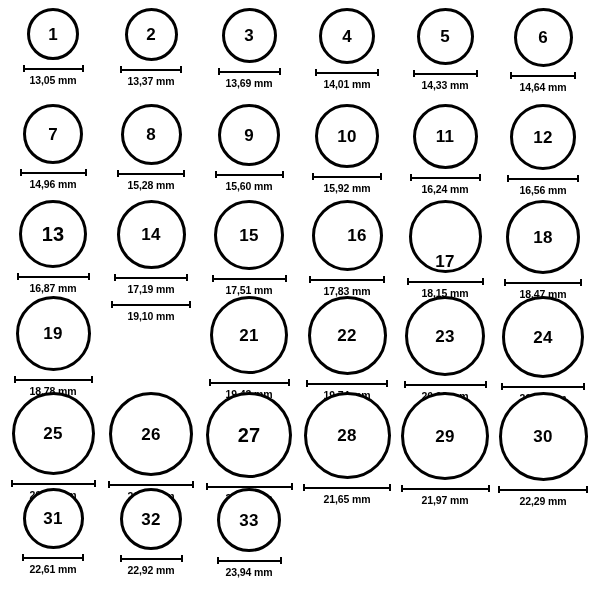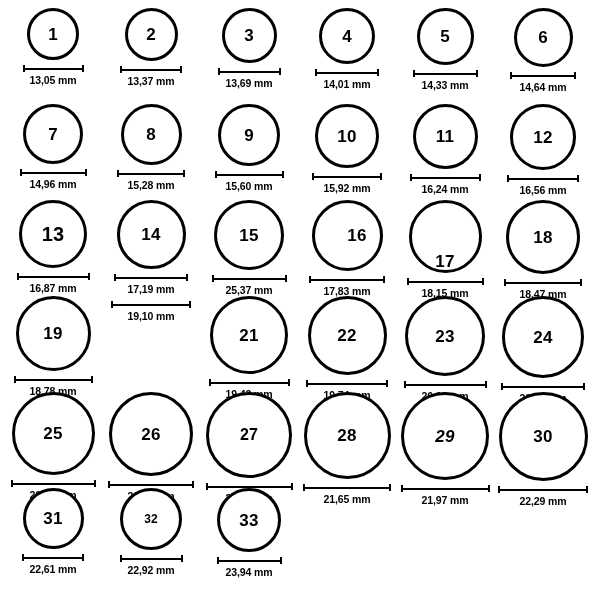--- a/index.html
+++ b/index.html
@@ -221,21 +221,21 @@
         <div class="measure-bar" style="width: 74px;"></div>
         <span class="measure-label">17,19 mm</span>
       </div>
     </div>
     <div class="size-cell">
       <div class="ring-circle" style="width: 70px; height: 70px;">
         <span class="ring-number" style="font-size: 17px;">15</span>
       </div>
       <div class="measure">
         <div class="measure-bar" style="width: 75px;"></div>
-        <span class="measure-label">25,37 mm</span>
+        <span class="measure-label">17,51 mm</span>
       </div>
     </div>
     <div class="size-cell">
       <div class="ring-circle" style="width: 71px; height: 71px;">
         <span class="ring-number" style="font-size: 17px; margin-left: 20px;">16</span>
       </div>
       <div class="measure">
         <div class="measure-bar" style="width: 76px;"></div>
         <span class="measure-label">17,83 mm</span>
       </div>
@@ -328,38 +328,38 @@
       <div class="ring-circle" style="width: 84px; height: 84px;">
         <span class="ring-number" style="font-size: 17px;">26</span>
       </div>
       <div class="measure">
         <div class="measure-bar" style="width: 86px;"></div>
         <span class="measure-label">21,01 mm</span>
       </div>
     </div>
     <div class="size-cell">
       <div class="ring-circle" style="width: 86px; height: 86px;">
-        <span class="ring-number" style="font-size: 16px;">27</span>
+        <span class="ring-number" style="font-size: 20px;">27</span>
       </div>
       <div class="measure">
         <div class="measure-bar" style="width: 87px;"></div>
         <span class="measure-label">21,33 mm</span>
       </div>
     </div>
     <div class="size-cell">
       <div class="ring-circle" style="width: 87px; height: 87px;">
         <span class="ring-number" style="font-size: 17px;">28</span>
       </div>
       <div class="measure">
         <div class="measure-bar" style="width: 88px;"></div>
         <span class="measure-label">21,65 mm</span>
       </div>
     </div>
     <div class="size-cell">
-      <div class="ring-circle" style="width: 88px; height: 88px; font-style: italic;">
+      <div class="ring-circle" style="width: 88px; height: 88px;">
         <span class="ring-number" style="font-size: 17px;">29</span>
       </div>
       <div class="measure">
         <div class="measure-bar" style="width: 89px;"></div>
         <span class="measure-label">21,97 mm</span>
       </div>
     </div>
     <div class="size-cell">
       <div class="ring-circle" style="width: 89px; height: 89px;">
         <span class="ring-number" style="font-size: 17px;">30</span>
@@ -376,21 +376,21 @@
       <div class="ring-circle" style="width: 61px; height: 61px;">
         <span class="ring-number" style="font-size: 17px;">31</span>
       </div>
       <div class="measure">
         <div class="measure-bar" style="width: 62px;"></div>
         <span class="measure-label">22,61 mm</span>
       </div>
     </div>
     <div class="size-cell">
       <div class="ring-circle" style="width: 62px; height: 62px;">
-        <span class="ring-number" style="font-size: 12px;">32</span>
+        <span class="ring-number" style="font-size: 17px;">32</span>
       </div>
       <div class="measure">
         <div class="measure-bar" style="width: 63px;"></div>
         <span class="measure-label">22,92 mm</span>
       </div>
     </div>
     <div class="size-cell">
       <div class="ring-circle" style="width: 64px; height: 64px;">
         <span class="ring-number" style="font-size: 17px; text-align: center;">33</span>
       </div>

